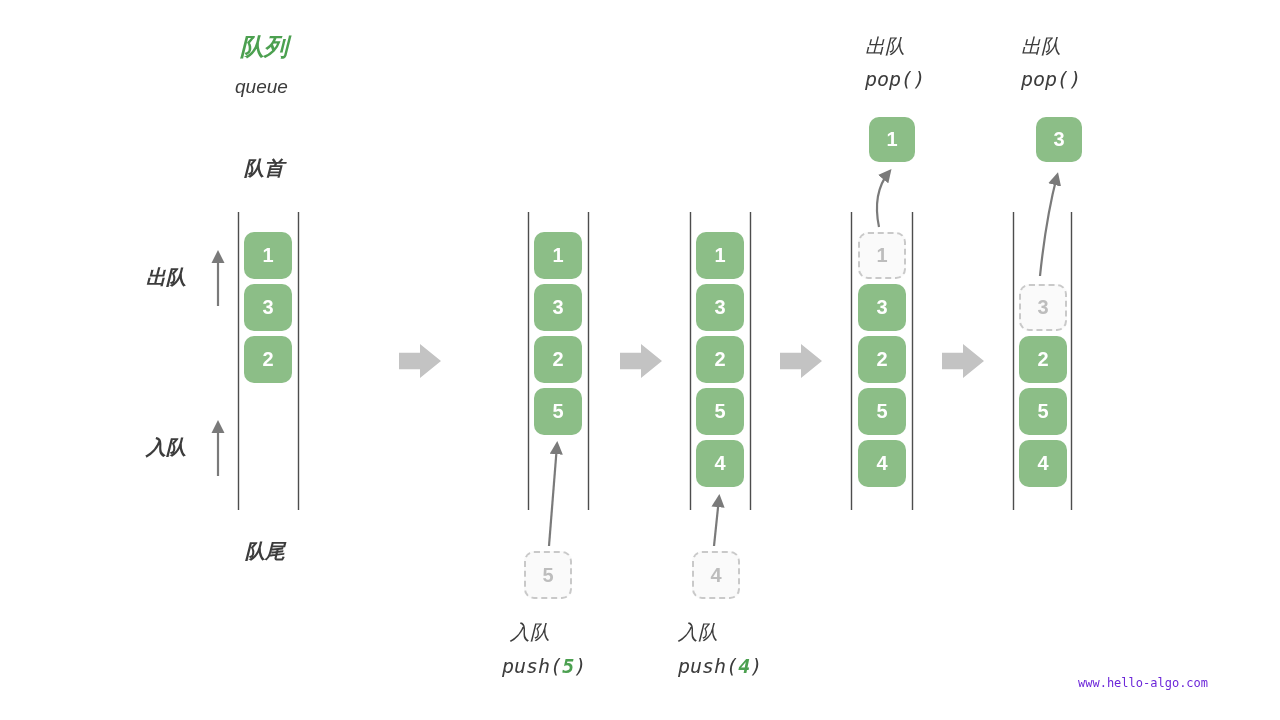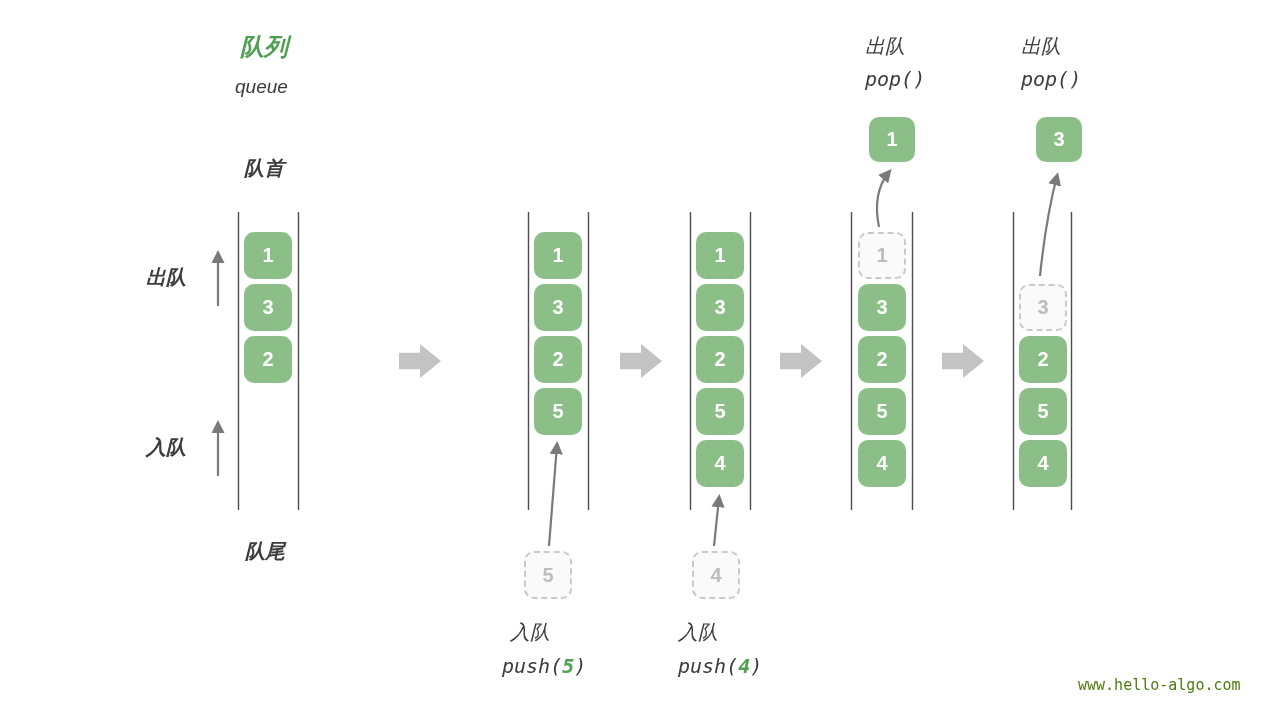--- a/index.html
+++ b/index.html
@@ -15,21 +15,21 @@
   .code .arg{color:#4CA050;font-weight:bold;}
   .cell{position:absolute;width:48px;height:47px;border-radius:10px;background:#8CBE87;
         color:#ffffff;font-size:20px;font-weight:600;line-height:47px;text-align:center;}
   .cell.floating{width:46px;height:45px;line-height:45px;}
   .ghostbox{position:absolute;width:48px;height:47px;box-sizing:border-box;border:2px dashed #C9C9C9;
         border-radius:10px;background:#FAFAFA;color:#BDBDBD;font-size:20px;font-weight:600;
         line-height:43px;text-align:center;}
   .pending{height:48px;line-height:44px;}
   .block-arrow{position:absolute;width:42px;height:34px;background:#C3C3C3;
         clip-path:polygon(0 26%,50% 26%,50% 0,100% 50%,50% 100%,50% 74%,0 74%);}
-  .watermark{position:absolute;font-family:"DejaVu Sans Mono",monospace;font-size:15px;color:#4d7c0f;text-align:center;}
+  .watermark{position:absolute;font-family:"DejaVu Sans Mono",monospace;font-size:12px;color:#6d28d9;text-align:center;}
 </style>
 </head>
 <body>
 
 <div class="stage">
 
   <svg class="overlay" viewBox="0 0 1280 720" xmlns="http://www.w3.org/2000/svg">
     <defs>
       <marker id="ah" viewBox="0 0 10 10" refX="7" refY="5" markerWidth="6" markerHeight="6" orient="auto">
         <path d="M0,0 L10,5 L0,10 z" fill="#7a7a7a"></path>

